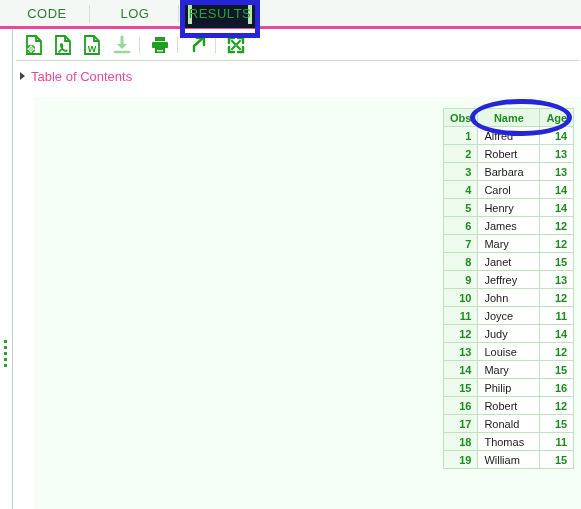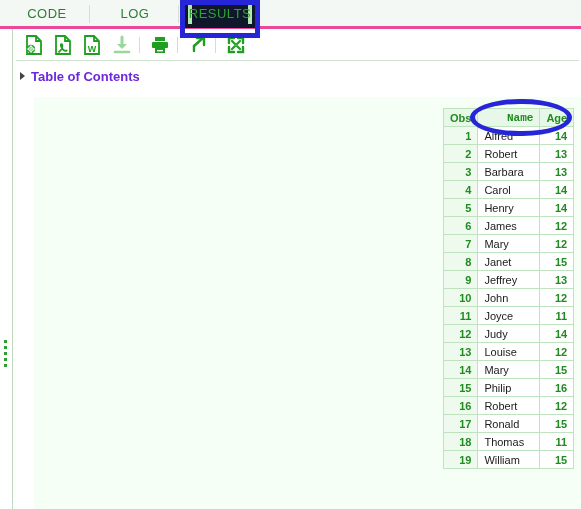--- a/index.html
+++ b/index.html
@@ -118,22 +118,21 @@
   }
   #toc-arrow {
     width: 0; height: 0;
     border-left: 5px solid #444444;
     border-top: 4px solid transparent;
     border-bottom: 4px solid transparent;
     margin-right: 6px;
   }
   #toc-label {
     font-size: 13px;
-    color: #6d28d9;
-    font-weight: bold;
+    color: #ec4899;
   }
 
   
   #results-pane {
     position: absolute;
     left: 34px; top: 97px;
     width: 547px; height: 412px;
     background: #f6fff6;
   }
 
@@ -152,21 +151,21 @@
     box-sizing: border-box;
     white-space: nowrap;
   }
   #data-table th {
     background: #e8f8e8;
     color: #1f8c1f;
     font-weight: bold;
     font-size: 11px;
   }
   #data-table th.c-obs  { text-align: right; width: 34px; }
-  #data-table th.c-name { text-align: right;  width: 62px; font-family: Liberation Mono, monospace; }
+  #data-table th.c-name { text-align: center;  width: 62px; }
   #data-table th.c-age  { text-align: right; width: 30px; margin-left: 28px; }
   #data-table td.c-obs {
     text-align: right;
     background: #edfaed;
     color: #1f8c1f;
     font-weight: bold;
   }
   #data-table td.c-name {
     text-align: left;
     color: #1a1a1a;

